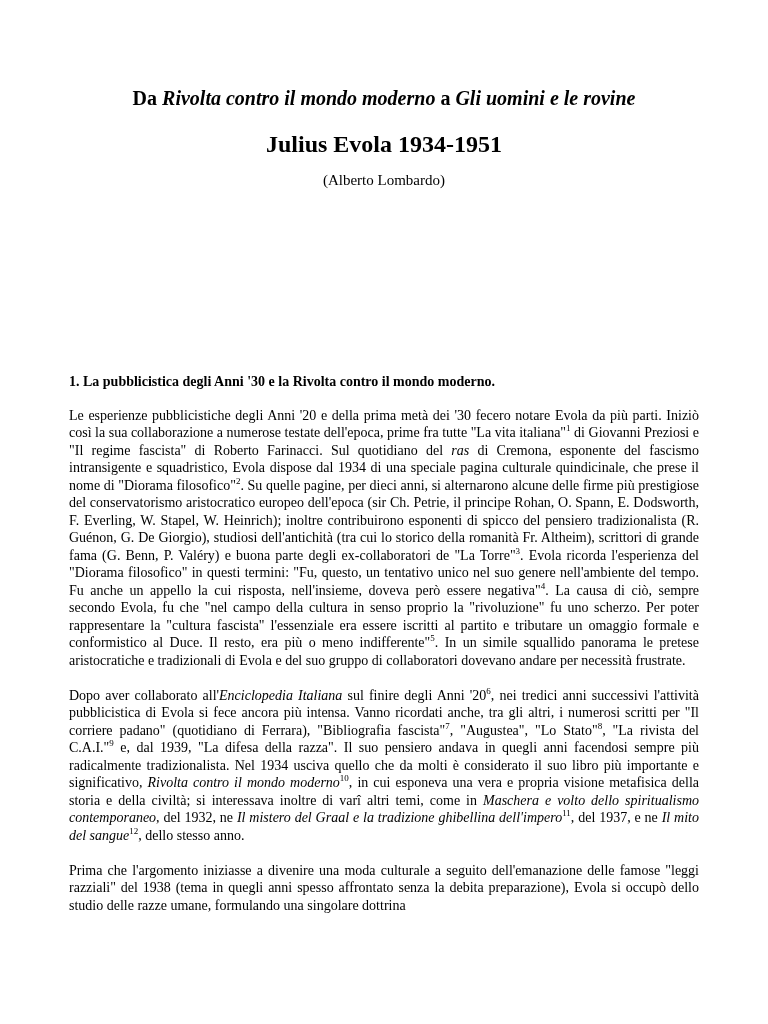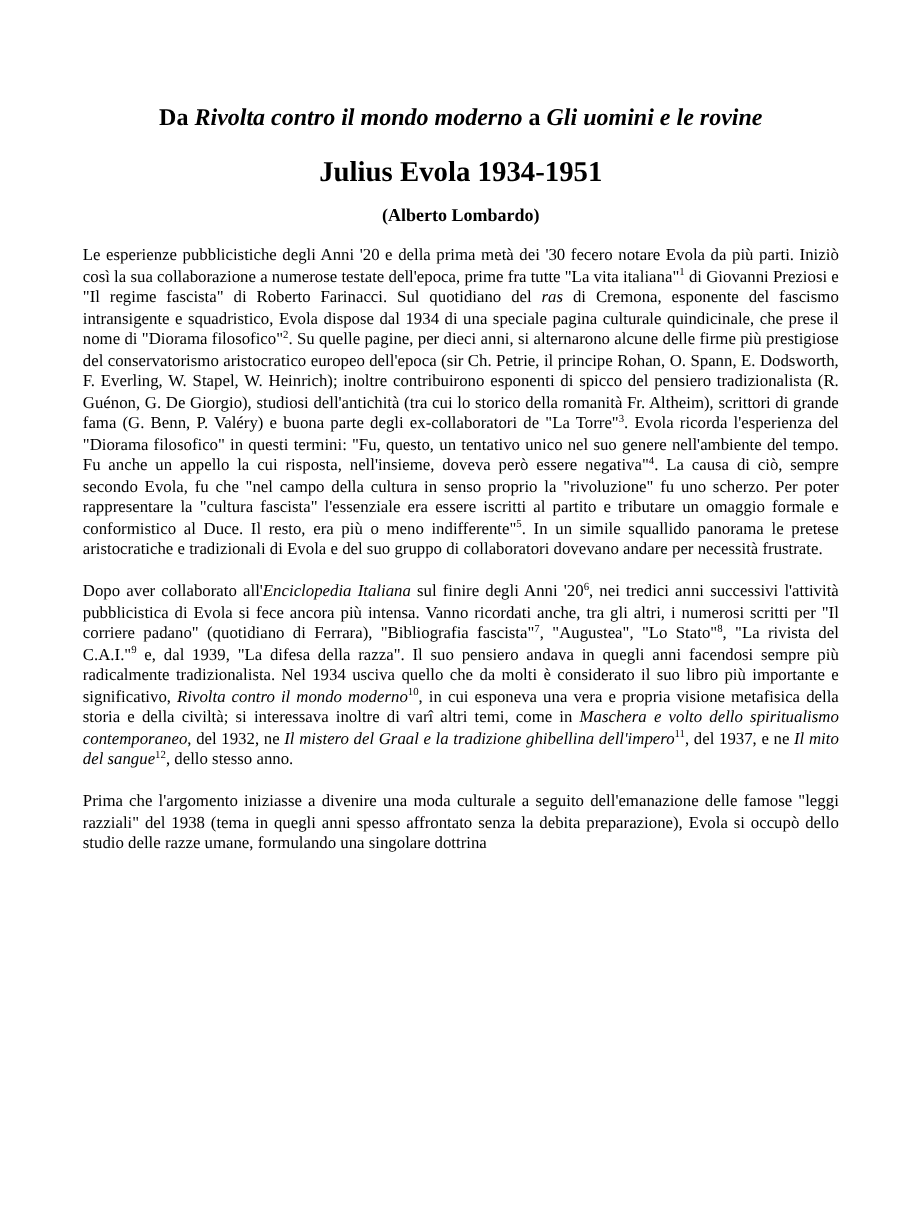--- a/index.html
+++ b/index.html
@@ -28,21 +28,21 @@
     text-align: center;
     font-size: 24px;
     font-weight: bold;
     line-height: 25px;
   }
   .author {
     margin-top: 14px;
     text-align: center;
     font-size: 15px;
     line-height: 18px;
-    font-weight: bold;
+    font-weight: normal;
   }
   .heading {
     margin-top: 184px;
     font-size: 14px;
     font-weight: bold;
     line-height: 17.5px;
   }
   .para {
     margin-top: 16px;
     font-size: 14px;
@@ -58,17 +58,18 @@
   }
 </style>
 </head>
 <body>
 
 <div class="page">
   <div class="content">
     <h1 class="title"><span>Da </span><span class="it">Rivolta contro il mondo moderno</span><span> a </span><span class="it">Gli uomini e le rovine</span></h1>
     <h2 class="subtitle">Julius Evola 1934-1951</h2>
     <div class="author">(Alberto Lombardo)</div>
+    <h3 class="heading">1. La pubblicistica degli Anni '30 e la Rivolta contro il mondo moderno.</h3>
     <p class="para"><span>Le esperienze pubblicistiche degli Anni '20 e della prima metà dei '30 fecero notare Evola da più parti. Iniziò così la sua collaborazione a numerose testate dell'epoca, prime fra tutte "La vita italiana"</span><sup>1</sup><span> di Giovanni Preziosi e "Il regime fascista" di Roberto Farinacci. Sul quotidiano del </span><span class="it">ras</span><span> di Cremona, esponente del fascismo intransigente e squadristico, Evola dispose dal 1934 di una speciale pagina culturale quindicinale, che prese il nome di "Diorama filosofico"</span><sup>2</sup><span>. Su quelle pagine, per dieci anni, si alternarono alcune delle firme più prestigiose del conservatorismo aristocratico europeo dell'epoca (sir Ch. Petrie, il principe Rohan, O. Spann, E. Dodsworth, F. Everling, W. Stapel, W. Heinrich); inoltre contribuirono esponenti di spicco del pensiero tradizionalista (R. Guénon, G. De Giorgio), studiosi dell'antichità (tra cui lo storico della romanità Fr. Altheim), scrittori di grande fama (G. Benn, P. Valéry) e buona parte degli ex-collaboratori de "La Torre"</span><sup>3</sup><span>. Evola ricorda l'esperienza del "Diorama filosofico" in questi termini: "Fu, questo, un tentativo unico nel suo genere nell'ambiente del tempo. Fu anche un appello la cui risposta, nell'insieme, doveva però essere negativa"</span><sup>4</sup><span>. La causa di ciò, sempre secondo Evola, fu che "nel campo della cultura in senso proprio la "rivoluzione" fu uno scherzo. Per poter rappresentare la "cultura fascista" l'essenziale era essere iscritti al partito e tributare un omaggio formale e conformistico al Duce. Il resto, era più o meno indifferente"</span><sup>5</sup><span>. In un simile squallido panorama le pretese aristocratiche e tradizionali di Evola e del suo gruppo di collaboratori dovevano andare per necessità frustrate.</span></p>
     <p class="para"><span>Dopo aver collaborato all'</span><span class="it">Enciclopedia Italiana</span><span> sul finire degli Anni '20</span><sup>6</sup><span>, nei tredici anni successivi l'attività pubblicistica di Evola si fece ancora più intensa. Vanno ricordati anche, tra gli altri, i numerosi scritti per "Il corriere padano" (quotidiano di Ferrara), "Bibliografia fascista"</span><sup>7</sup><span>, "Augustea", "Lo Stato"</span><sup>8</sup><span>, "La rivista del C.A.I."</span><sup>9</sup><span> e, dal 1939, "La difesa della razza". Il suo pensiero andava in quegli anni facendosi sempre più radicalmente tradizionalista. Nel 1934 usciva quello che da molti è considerato il suo libro più importante e significativo, </span><span class="it">Rivolta contro il mondo moderno</span><sup>10</sup><span>, in cui esponeva una vera e propria visione metafisica della storia e della civiltà; si interessava inoltre di varî altri temi, come in </span><span class="it">Maschera e volto dello spiritualismo contemporaneo</span><span>, del 1932, ne </span><span class="it">Il mistero del Graal e la tradizione ghibellina dell'impero</span><sup>11</sup><span>, del 1937, e ne </span><span class="it">Il mito del sangue</span><sup>12</sup><span>, dello stesso anno.</span></p>
     <p class="para"><span>Prima che l'argomento iniziasse a divenire una moda culturale a seguito dell'emanazione delle famose "leggi razziali" del 1938 (tema in quegli anni spesso affrontato senza la debita preparazione), Evola si occupò dello studio delle razze umane, formulando una singolare dottrina</span></p>
   </div>
 </div>
 
 </body></html>

